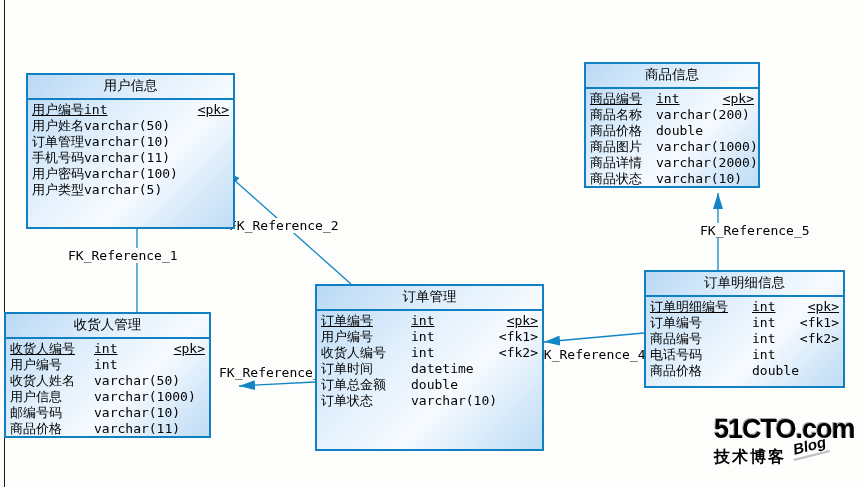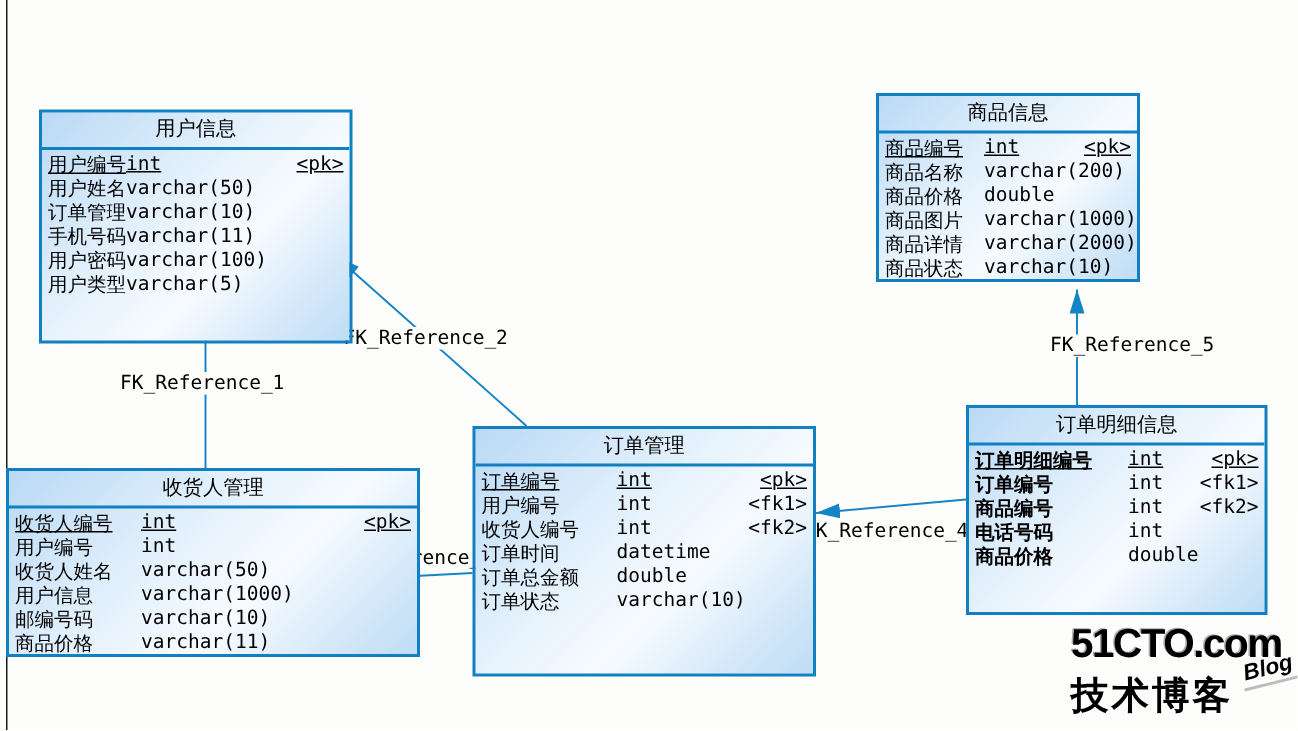--- a/index.html
+++ b/index.html
@@ -39,35 +39,35 @@
   .tbl-body{padding:2px 4px 1px 4px;}
   .trow{display:flex;font-size:13px;line-height:16px;white-space:pre;}
   .trow .c-name{flex:0 0 auto;overflow:hidden;font-family:"Liberation Sans","DejaVu Sans",sans-serif;}
   .trow .c-type{flex:0 0 auto;}
   .trow .c-key{flex:1 1 auto;text-align:right;}
   .trow.pk .c-name,.trow.pk .c-type,.trow.pk .c-key{text-decoration:underline;}
   .t-user  .c-name{width:52px;}
   .t-goods .c-name{width:66px;}
   .t-recv  .c-name{width:84px;}
   .t-order .c-name{width:90px;}
-  .t-odetail .c-name{width:102px;font-weight:bold;}
+  .t-odetail .c-name{width:102px;}
   .watermark{
     position:absolute;left:714px;top:414px;width:150px;z-index:1;
     color:#000000;user-select:none;
   }
   .wm-brand{
     font-family:"Liberation Sans","DejaVu Sans",sans-serif;
     font-weight:bold;font-size:27px;letter-spacing:-1px;
     text-shadow:-1px -1px 0 #a8a8a8,1px 1px 0 #ffffff;
     white-space:nowrap;
   }
   .wm-row{display:flex;align-items:flex-start;margin-top:2px;}
   .wm-subtitle{
     font-family:"Liberation Sans","DejaVu Sans",sans-serif;
-    font-weight:bold;font-size:25px;letter-spacing:2px;
+    font-weight:bold;font-size:16px;letter-spacing:2px;
     text-shadow:1px 1px 0 #ffffff;
     white-space:nowrap;
   }
   .wm-badge{
     font-family:"Liberation Sans","DejaVu Sans",sans-serif;
     font-weight:bold;font-style:italic;font-size:15px;
     transform:rotate(-14deg);transform-origin:left bottom;
     border-bottom:2px solid #bdbdbd;
     margin-left:8px;margin-top:-6px;padding:0 2px 1px 2px;
     text-shadow:1px 1px 0 #ffffff;
@@ -86,21 +86,21 @@
         <path d="M0,0 L16,5 L0,10 Z" fill="#1385c6"></path>
       </marker>
     </defs>
     <line x1="137" y1="312" x2="137" y2="203" stroke="#1385c6" stroke-width="1.3" marker-end="url(#arrow)"></line>
     <line x1="351" y1="284" x2="224" y2="171" stroke="#1385c6" stroke-width="1.3" marker-end="url(#arrow)"></line>
     <line x1="315" y1="382" x2="239" y2="386" stroke="#1385c6" stroke-width="1.3" marker-end="url(#arrow)"></line>
     <line x1="644" y1="333" x2="544" y2="342" stroke="#1385c6" stroke-width="1.3" marker-end="url(#arrow)"></line>
     <line x1="718" y1="270" x2="718" y2="193" stroke="#1385c6" stroke-width="1.3" marker-end="url(#arrow)"></line>
   </svg>
 
-  <div class="ref-label" style="left:80px;top:248px;">FK_Reference_1</div>
+  <div class="ref-label" style="left:68px;top:248px;">FK_Reference_1</div>
   <div class="ref-label" style="left:229px;top:218px;">FK_Reference_2</div>
   <div class="ref-label" style="left:219px;top:365px;">FK_Reference_3</div>
   <div class="ref-label" style="left:536px;top:347px;">FK_Reference_4</div>
   <div class="ref-label" style="left:700px;top:223px;">FK_Reference_5</div>
 
   <div class="tbl t-user" style="left:26px;top:73px;width:209px;height:156px;">
     <div class="tbl-header">用户信息</div>
     <div class="tbl-body">
         <div class="trow pk"><span class="c-name">用户编号</span><span class="c-type">int</span><span class="c-key">&lt;pk&gt;</span></div>
         <div class="trow"><span class="c-name">用户姓名</span><span class="c-type">varchar(50)</span><span class="c-key"></span></div>
@@ -116,21 +116,21 @@
     <div class="tbl-body">
         <div class="trow pk"><span class="c-name">商品编号</span><span class="c-type">int</span><span class="c-key">&lt;pk&gt;</span></div>
         <div class="trow"><span class="c-name">商品名称</span><span class="c-type">varchar(200)</span><span class="c-key"></span></div>
         <div class="trow"><span class="c-name">商品价格</span><span class="c-type">double</span><span class="c-key"></span></div>
         <div class="trow"><span class="c-name">商品图片</span><span class="c-type">varchar(1000)</span><span class="c-key"></span></div>
         <div class="trow"><span class="c-name">商品详情</span><span class="c-type">varchar(2000)</span><span class="c-key"></span></div>
         <div class="trow"><span class="c-name">商品状态</span><span class="c-type">varchar(10)</span><span class="c-key"></span></div>
       </div>
   </div>
 
-  <div class="tbl t-recv" style="left:4px;top:312px;width:276px;height:126px;">
+  <div class="tbl t-recv" style="left:4px;top:312px;width:207px;height:126px;">
     <div class="tbl-header">收货人管理</div>
     <div class="tbl-body">
         <div class="trow pk"><span class="c-name">收货人编号</span><span class="c-type">int</span><span class="c-key">&lt;pk&gt;</span></div>
         <div class="trow"><span class="c-name">用户编号</span><span class="c-type">int</span></div>
         <div class="trow"><span class="c-name">收货人姓名</span><span class="c-type">varchar(50)</span><span class="c-key"></span></div>
         <div class="trow"><span class="c-name">用户信息</span><span class="c-type">varchar(1000)</span><span class="c-key"></span></div>
         <div class="trow"><span class="c-name">邮编号码</span><span class="c-type">varchar(10)</span><span class="c-key"></span></div>
         <div class="trow"><span class="c-name">商品价格</span><span class="c-type">varchar(11)</span><span class="c-key"></span></div>
       </div>
   </div>
@@ -140,21 +140,21 @@
     <div class="tbl-body">
         <div class="trow pk"><span class="c-name">订单编号</span><span class="c-type">int</span><span class="c-key">&lt;pk&gt;</span></div>
         <div class="trow"><span class="c-name">用户编号</span><span class="c-type">int</span><span class="c-key">&lt;fk1&gt;</span></div>
         <div class="trow"><span class="c-name">收货人编号</span><span class="c-type">int</span><span class="c-key">&lt;fk2&gt;</span></div>
         <div class="trow"><span class="c-name">订单时间</span><span class="c-type">datetime</span><span class="c-key"></span></div>
         <div class="trow"><span class="c-name">订单总金额</span><span class="c-type">double</span><span class="c-key"></span></div>
         <div class="trow"><span class="c-name">订单状态</span><span class="c-type">varchar(10)</span><span class="c-key"></span></div>
       </div>
   </div>
 
-  <div class="tbl t-odetail" style="left:644px;top:270px;width:201px;height:140px;">
+  <div class="tbl t-odetail" style="left:644px;top:270px;width:201px;height:118px;">
     <div class="tbl-header">订单明细信息</div>
     <div class="tbl-body">
         <div class="trow pk"><span class="c-name">订单明细编号</span><span class="c-type">int</span><span class="c-key">&lt;pk&gt;</span></div>
         <div class="trow"><span class="c-name">订单编号</span><span class="c-type">int</span><span class="c-key">&lt;fk1&gt;</span></div>
         <div class="trow"><span class="c-name">商品编号</span><span class="c-type">int</span><span class="c-key">&lt;fk2&gt;</span></div>
         <div class="trow"><span class="c-name">电话号码</span><span class="c-type">int</span><span class="c-key"></span></div>
         <div class="trow"><span class="c-name">商品价格</span><span class="c-type">double</span><span class="c-key"></span></div>
       </div>
   </div>
 

